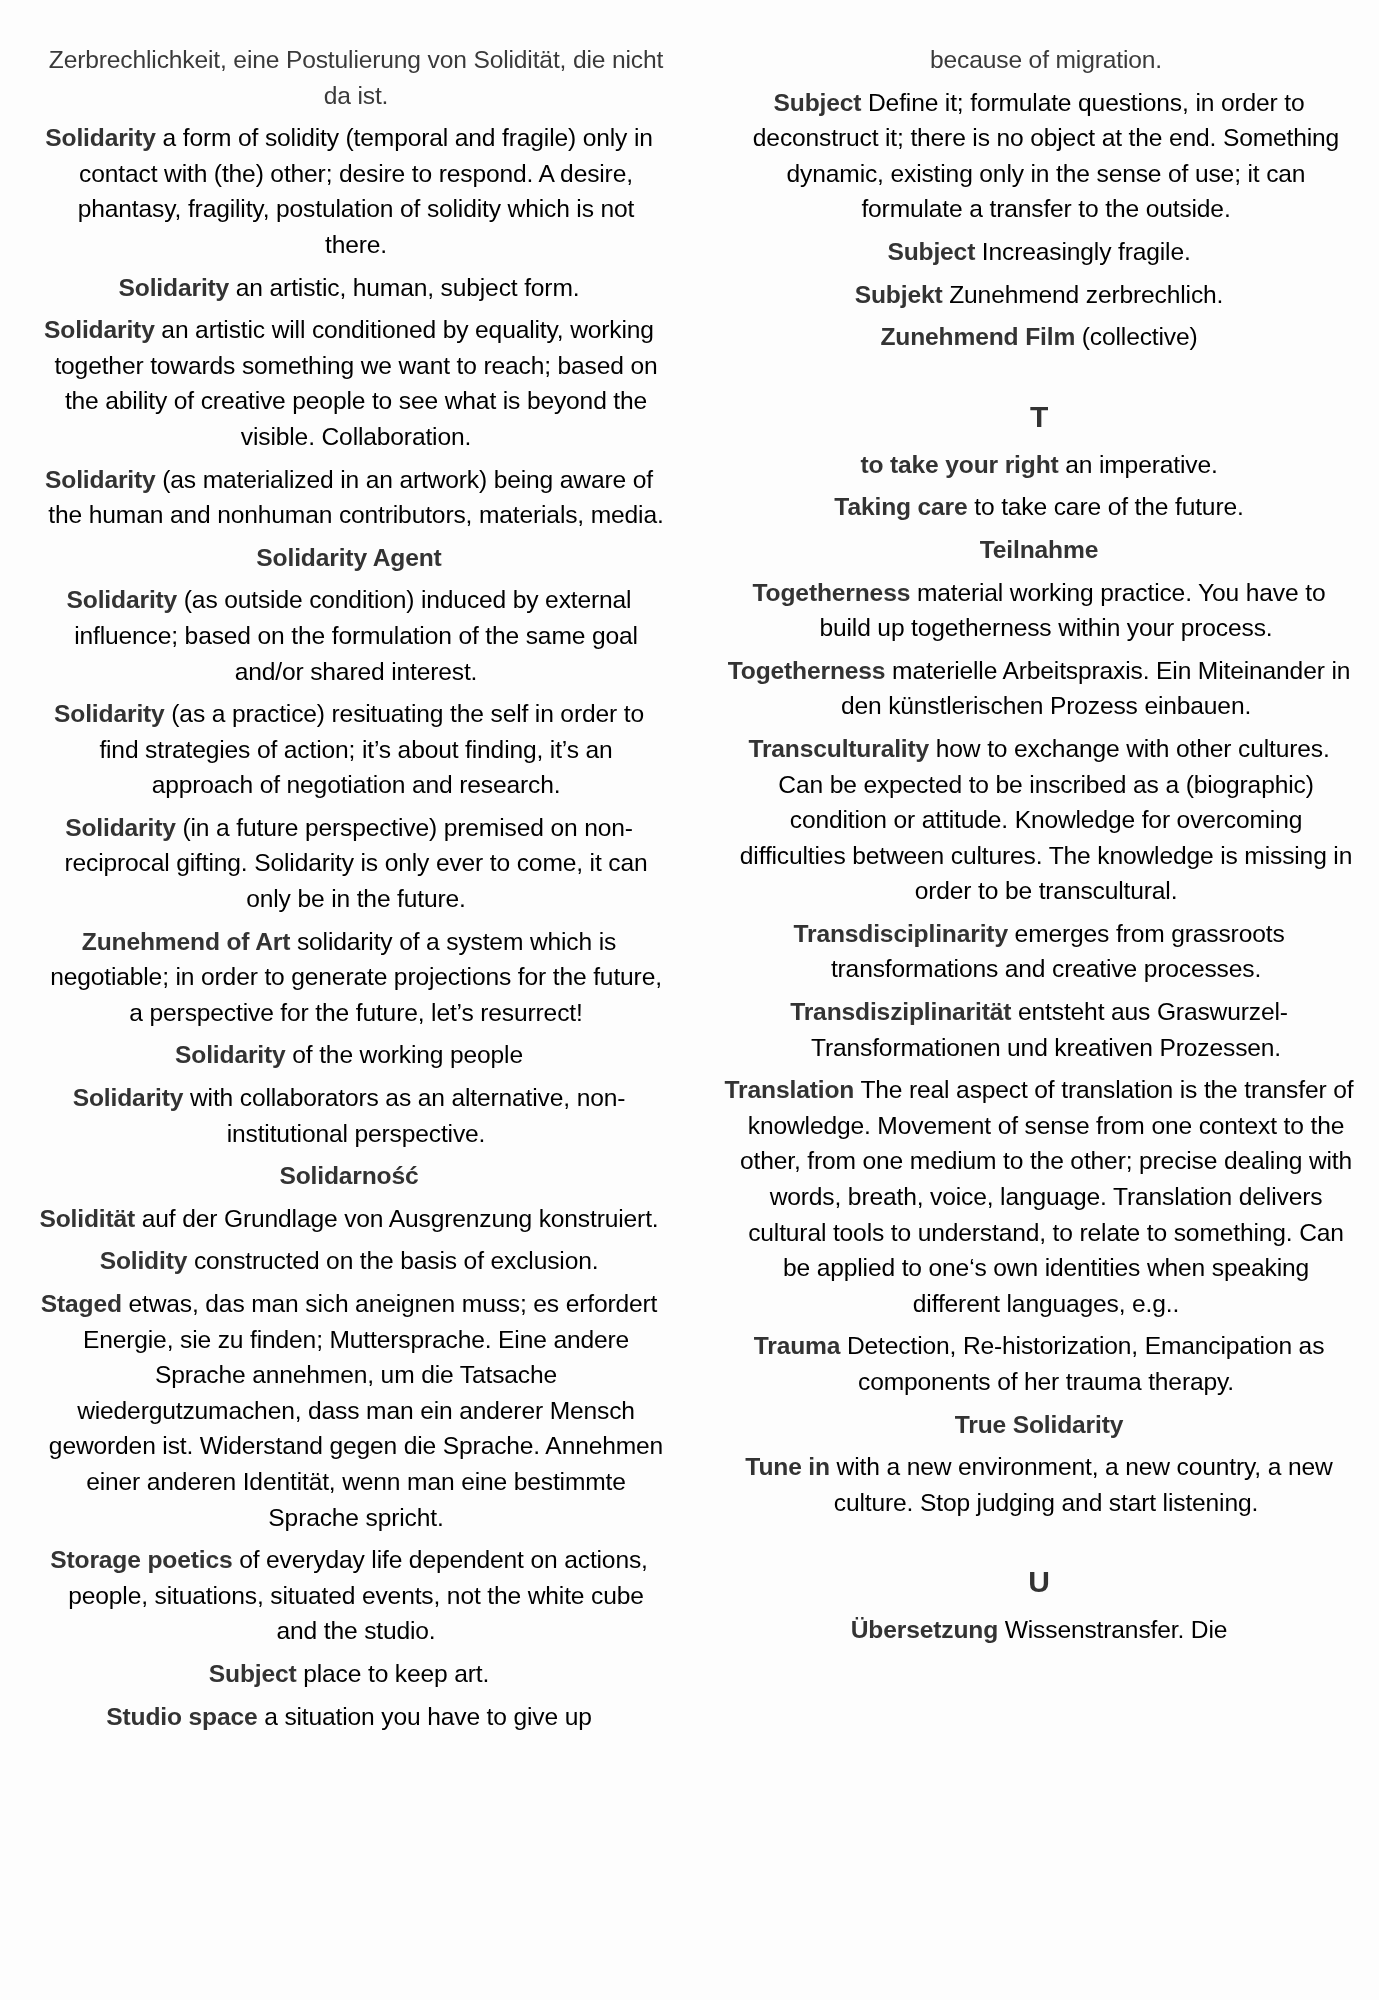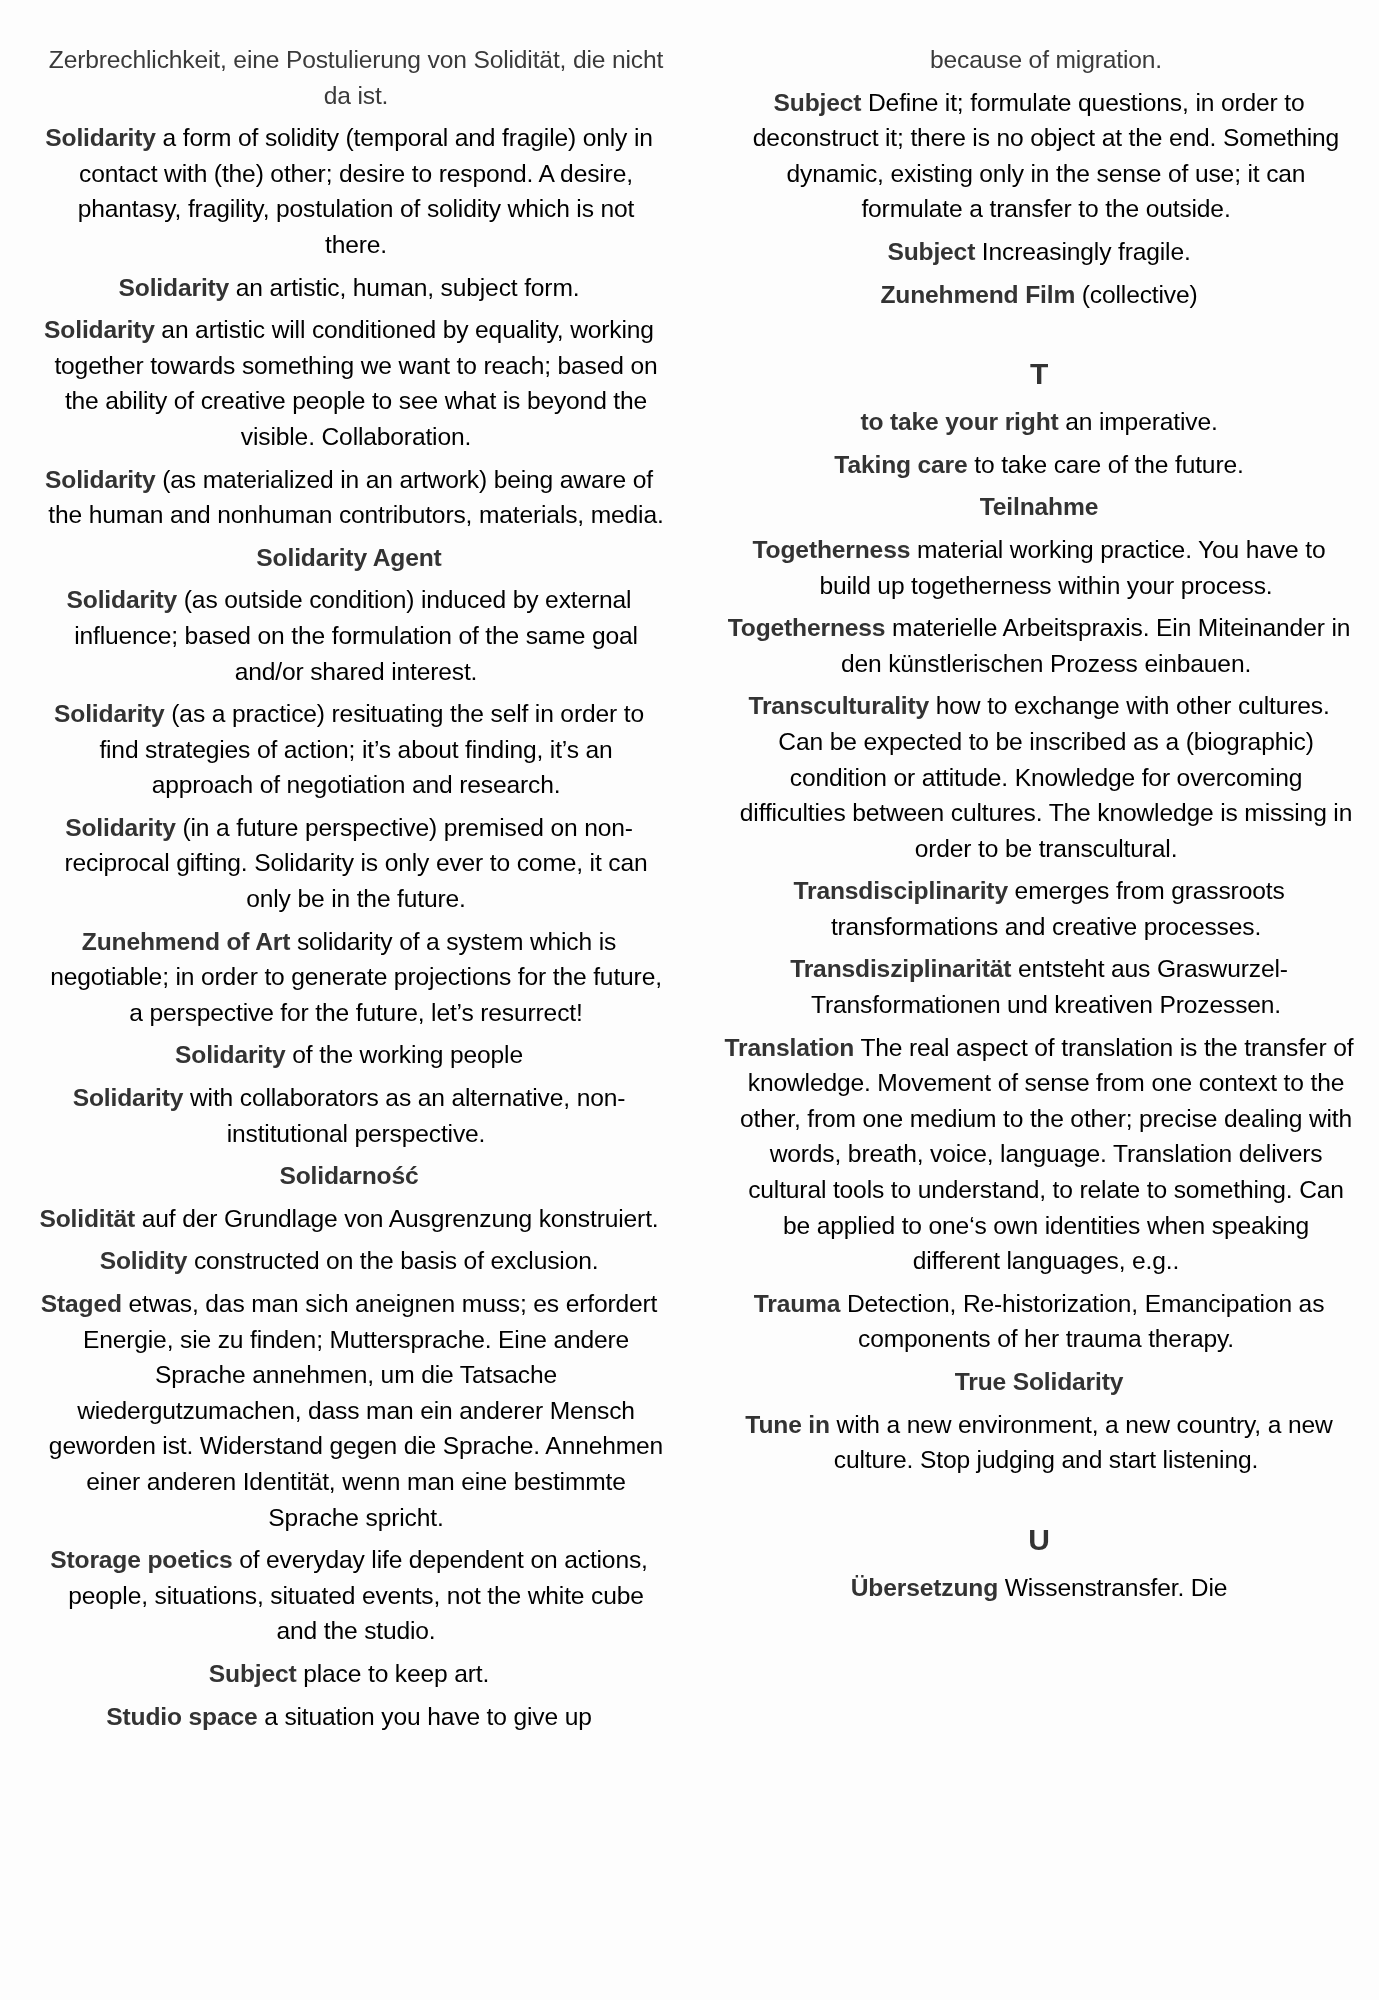--- a/index.html
+++ b/index.html
@@ -79,20 +79,21 @@
     <p class="entry"><span class="term">Storage poetics</span><span class="def"> of everyday life dependent on actions, people, situations, situated events, not the white cube and the studio.</span></p>
     <p class="entry"><span class="term">Subject</span><span class="def"> place to keep art.</span></p>
     <p class="entry"><span class="term">Studio space</span><span class="def"> a situation you have to give up</span></p>
   </div>
 
   <div class="col col-right">
     <p class="entry cont">because of migration.</p>
 
     <p class="entry"><span class="term">Subject</span><span class="def"> Define it; formulate questions, in order to deconstruct it; there is no object at the end. Something dynamic, existing only in the sense of use; it can formulate a transfer to the outside.</span></p>
     <p class="entry"><span class="term">Subject</span><span class="def"> Increasingly fragile.</span></p>
+    <p class="entry"><span class="term">Subjekt</span><span class="def"> Zunehmend zerbrechlich.</span></p>
     <p class="entry"><span class="term">Zunehmend Film</span><span class="def"> (collective)</span></p>
 
     <div class="letter">T</div>
 
     <p class="entry"><span class="term">to take your right</span><span class="def"> an imperative.</span></p>
     <p class="entry"><span class="term">Taking care</span><span class="def"> to take care of the future.</span></p>
     <p class="entry"><span class="term">Teilnahme</span><span class="def"></span></p>
     <p class="entry"><span class="term">Togetherness</span><span class="def"> material working practice. You have to build up togetherness within your process.</span></p>
     <p class="entry"><span class="term">Togetherness</span><span class="def"> materielle Arbeitspraxis. Ein Miteinander in den künstlerischen Prozess einbauen.</span></p>
     <p class="entry"><span class="term">Transculturality</span><span class="def"> how to exchange with other cultures. Can be expected to be inscribed as a (biographic) condition or attitude. Knowledge for overcoming difficulties between cultures. The knowledge is missing in order to be transcultural.</span></p>

